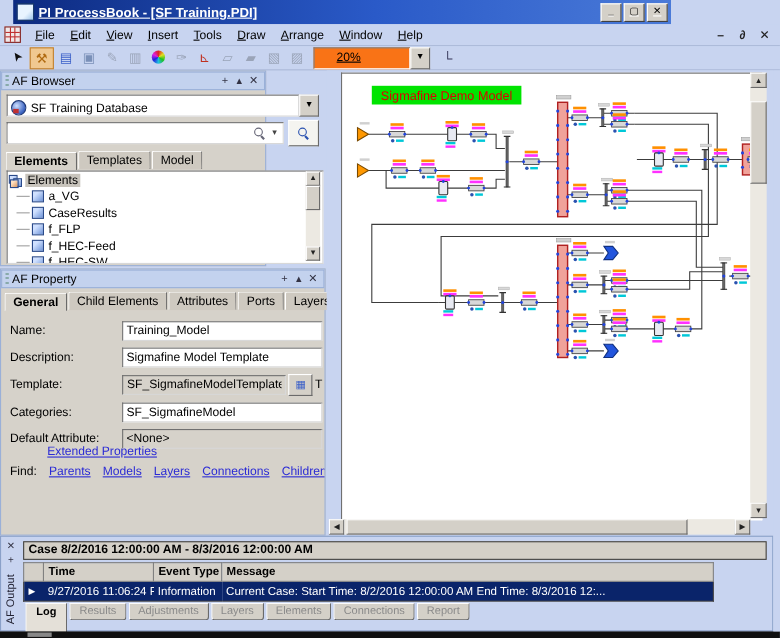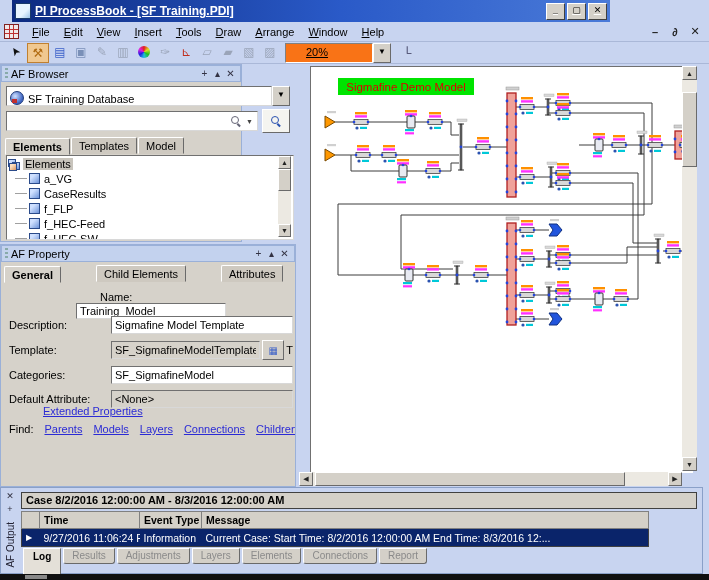--- a/index.html
+++ b/index.html
@@ -88,21 +88,21 @@
   .cubes i:nth-child(2){left:4px;top:3px;}
   .cubes i:nth-child(3){left:1px;top:4px;background:linear-gradient(135deg,#ffe0c0 30%,#d8935d);}
   .twig{width:12px;height:1px;background:#a0a0a0;flex:0 0 auto;margin-left:8px;}
   
   .sb-btn{background:#d4d0c8;border:1px solid;border-color:#fff #6a6a6a #6a6a6a #fff;
     display:flex;align-items:center;justify-content:center;font-size:7px;color:#222;box-sizing:border-box;}
   .sb-track{background:#ece9e2;}
   .sb-thumb{background:#d4d0c8;border:1px solid;border-color:#fff #6a6a6a #6a6a6a #fff;box-sizing:border-box;}
   
   #af-property{left:0;top:244px;width:296px;height:243px;background:#d6d2ca;border:1px solid #9ab0d8;box-sizing:border-box;}
-  #prop-tabs{position:absolute;left:3px;top:20px;width:290px;display:flex;align-items:flex-end;gap:34px;}
+  #prop-tabs{position:absolute;left:3px;top:20px;width:290px;display:flex;align-items:flex-end;}
   .tab-arrow{width:15px;height:15px;background:#d4d0c8;border:1px solid;border-color:#fff #6a6a6a #6a6a6a #fff;
     font-size:7px;text-align:center;line-height:13px;margin-left:1px;}
   .prop-row{position:absolute;left:8px;width:284px;height:20px;display:flex;align-items:center;}
   .prop-label{width:102px;flex:0 0 auto;}
   .prop-row .field-input{flex:1;min-width:0;}
   .mini-btn{width:20px;height:18px;margin-left:2px;background:#d4d0c8;border:1px solid;border-color:#fff #6a6a6a #6a6a6a #fff;
     display:flex;align-items:center;justify-content:center;font-size:10px;color:#3a5fc8;flex:0 0 auto;}
   #find-row{position:absolute;left:8px;top:178px;width:286px;display:flex;gap:11px;overflow:hidden;white-space:nowrap;}
   
   #diagram{left:297px;top:64px;width:406px;height:423px;background:#c8d4f0;}
@@ -299,21 +299,21 @@
       <div class="tab active">General</div>
       <div class="tab">Child Elements</div>
       <div class="tab">Attributes</div>
       <div class="tab">Ports</div>
       <div class="tab">Layers</div>
       <div style="flex: 1 1 0%;"></div>
       <div class="tab-arrow">◀</div>
       <div class="tab-arrow">▶</div>
     </div>
   <div id="prop-fields">
-      <div class="prop-row" style="top: 46px; flex-direction: column;">
+      <div class="prop-row" style="top: 46px;">
         <span class="prop-label">Name:</span>
         <input class="field-input" value="Training_Model" style="">
       </div>
       <div class="prop-row" style="top: 70px;">
         <span class="prop-label">Description:</span>
         <input class="field-input" value="Sigmafine Model Template" style="">
       </div>
       <div class="prop-row" style="top: 95px;">
         <span class="prop-label">Template:</span>
         <input class="field-input ro" readonly="" value="SF_SigmafineModelTemplate" style="">

